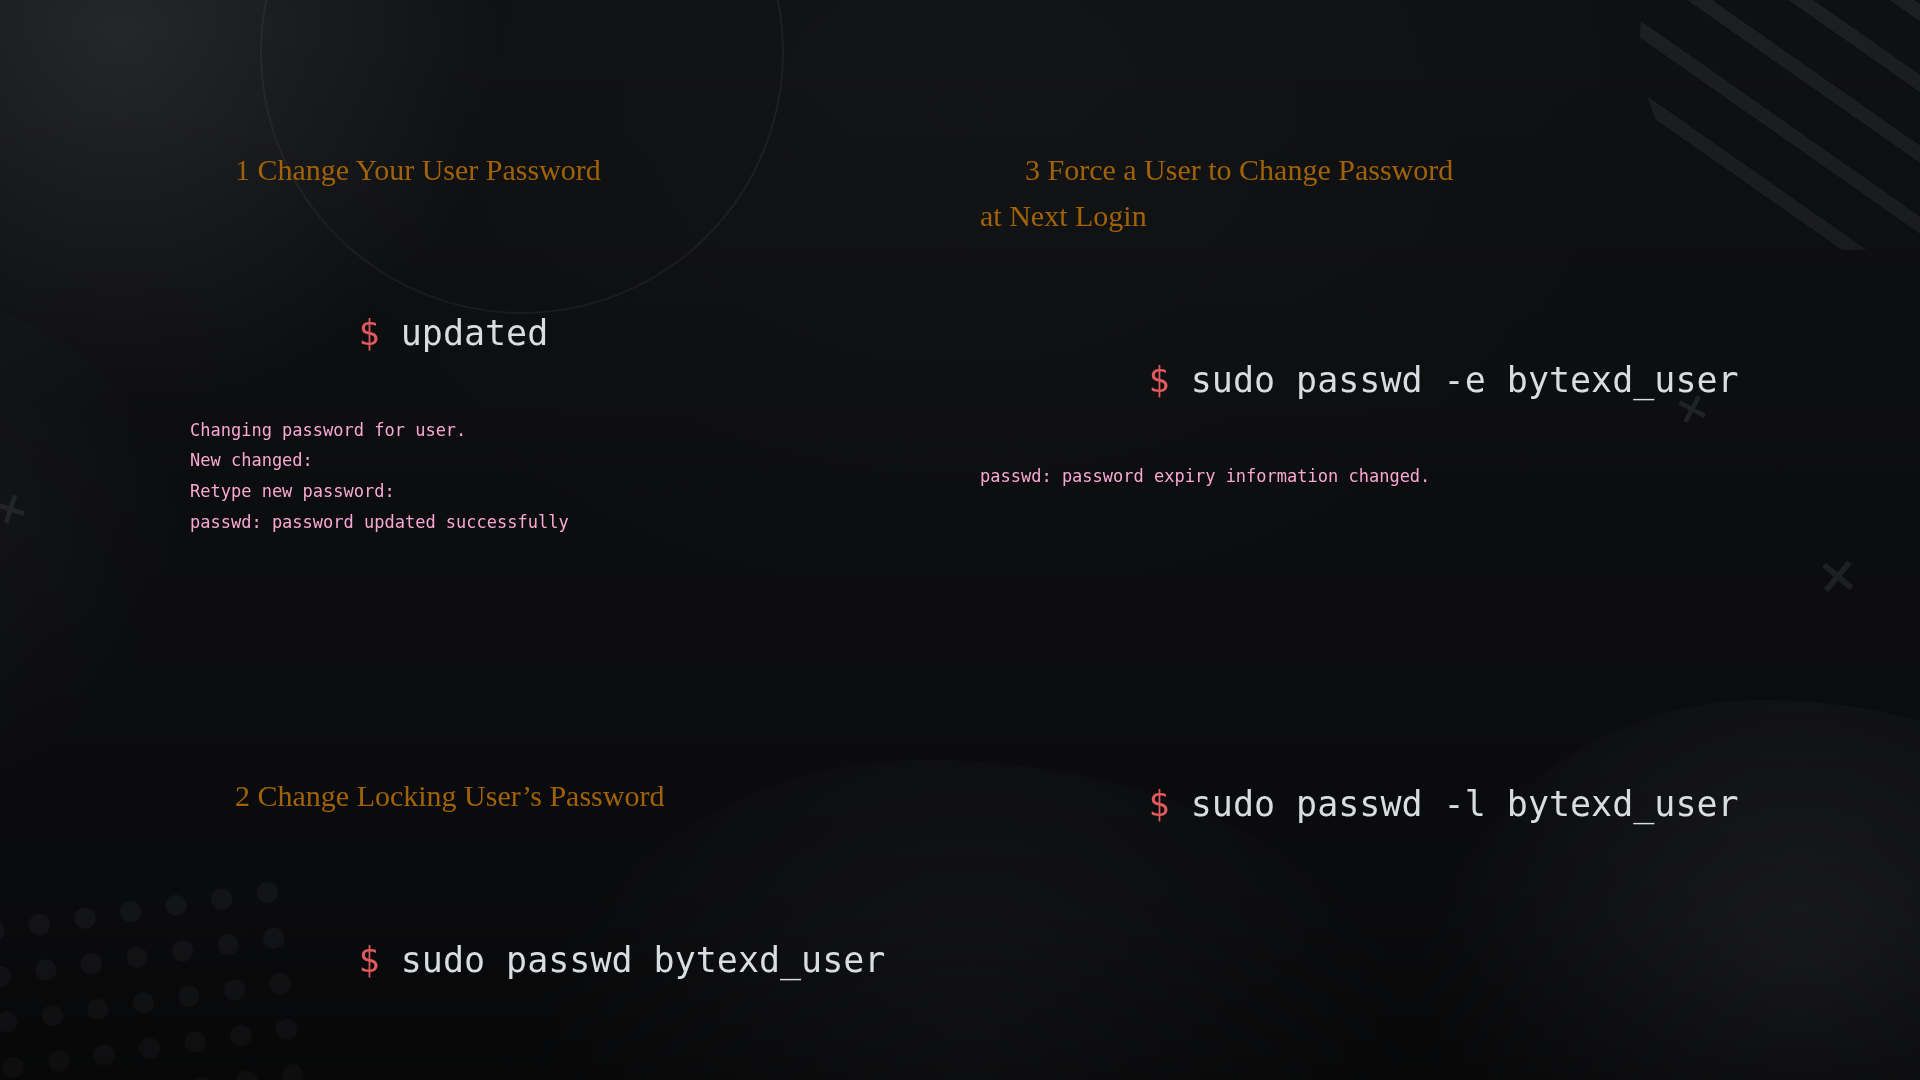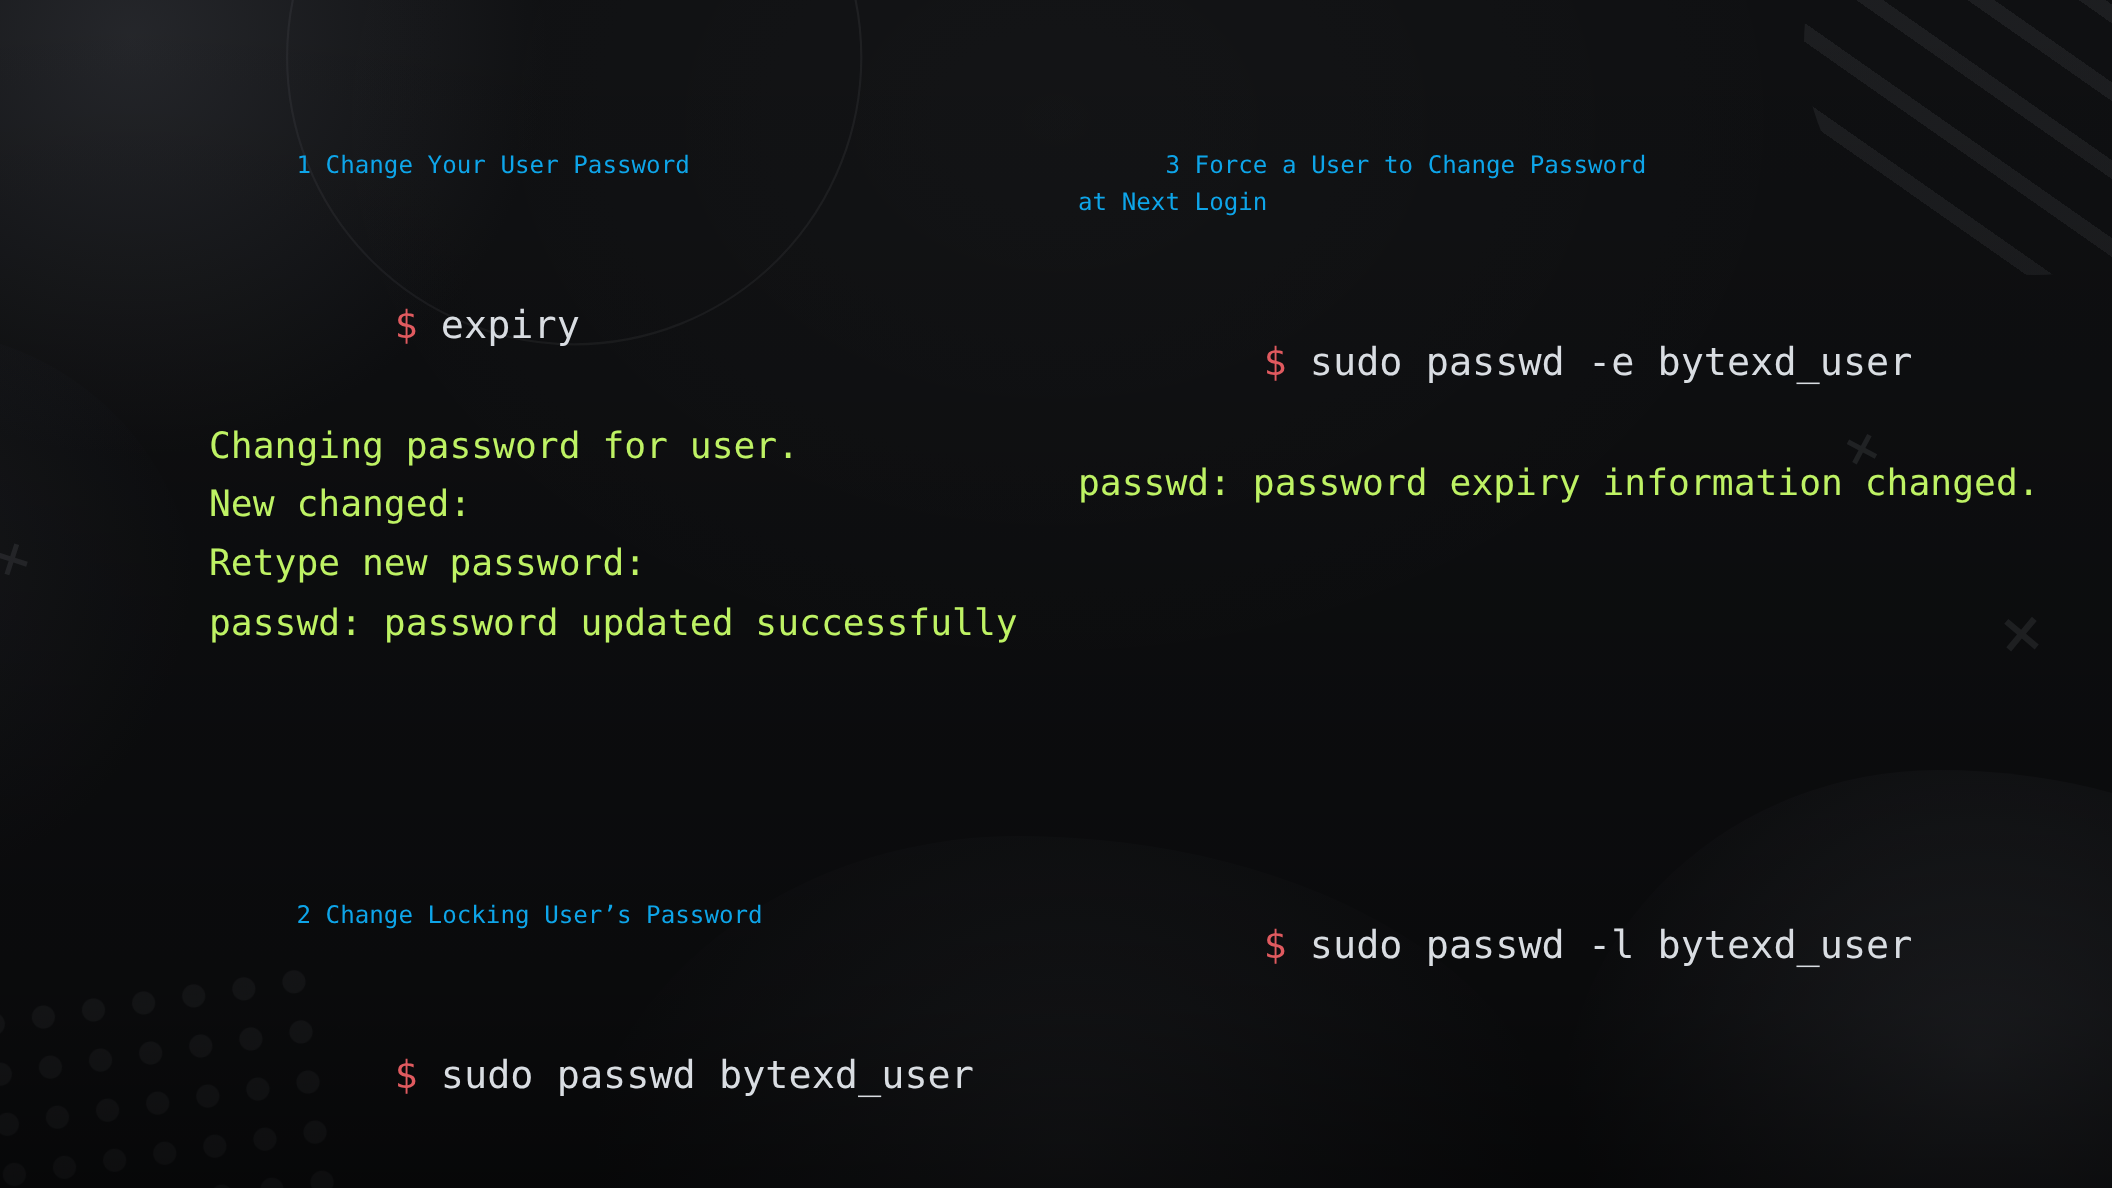--- a/index.html
+++ b/index.html
@@ -71,38 +71,39 @@
     right: 140px;
     display: grid;
     grid-template-columns: 790px 790px;
     grid-template-rows: auto auto;
     column-gap: 0;
     row-gap: 170px;
   }
   .cell { }
 
   .heading {
-    color: #0ea5e9;
-    font-size: 22px;
+    color: #a16207;
+    font-size: 30px;
     line-height: 1.55;
     letter-spacing: 0;
     white-space: pre-wrap;
     margin: 0 0 18px 0;
+    font-family: Liberation Serif, serif;
   }
   .cmd-line {
     font-size: 35px;
     line-height: 1.45;
     margin: 2px 0 8px 0;
     white-space: pre;
   }
   .prompt { color: #e05a5f; }
   .cmd    { color: #d9dde2; }
   .out {
-    color: #bef264;
-    font-size: 33px;
+    color: #f9a8d4;
+    font-size: 17px;
     line-height: 1.45;
     white-space: pre;
     margin: 0 0 6px 0;
   }
   .block { margin-bottom: 22px; }
 </style>
 </head>
 <body>
 
 <div class="bg-shape bg-blob" style="top:-220px; left:-260px; width:760px; height:640px;"></div>
@@ -119,21 +120,21 @@
 <div class="overlay"></div>
 
 <div class="grid">
 
   <div class="cell" style="grid-column:1; grid-row:1;">
     <div class="heading">
       <span>1</span> <span>Change Your User Password</span>
     </div>
     <div class="block">
       <div class="cmd-line">
-        <span class="prompt">$</span> <span class="cmd">expiry</span>
+        <span class="prompt">$</span> <span class="cmd">updated</span>
       </div>
       <div class="out">Changing password for user.</div>
       <div class="out">New changed:</div>
       <div class="out">Retype new password:</div>
       <div class="out">passwd: password updated successfully</div>
     </div>
   </div>
 
   <div class="cell" style="grid-column:2; grid-row:1;">
     <div class="heading">

